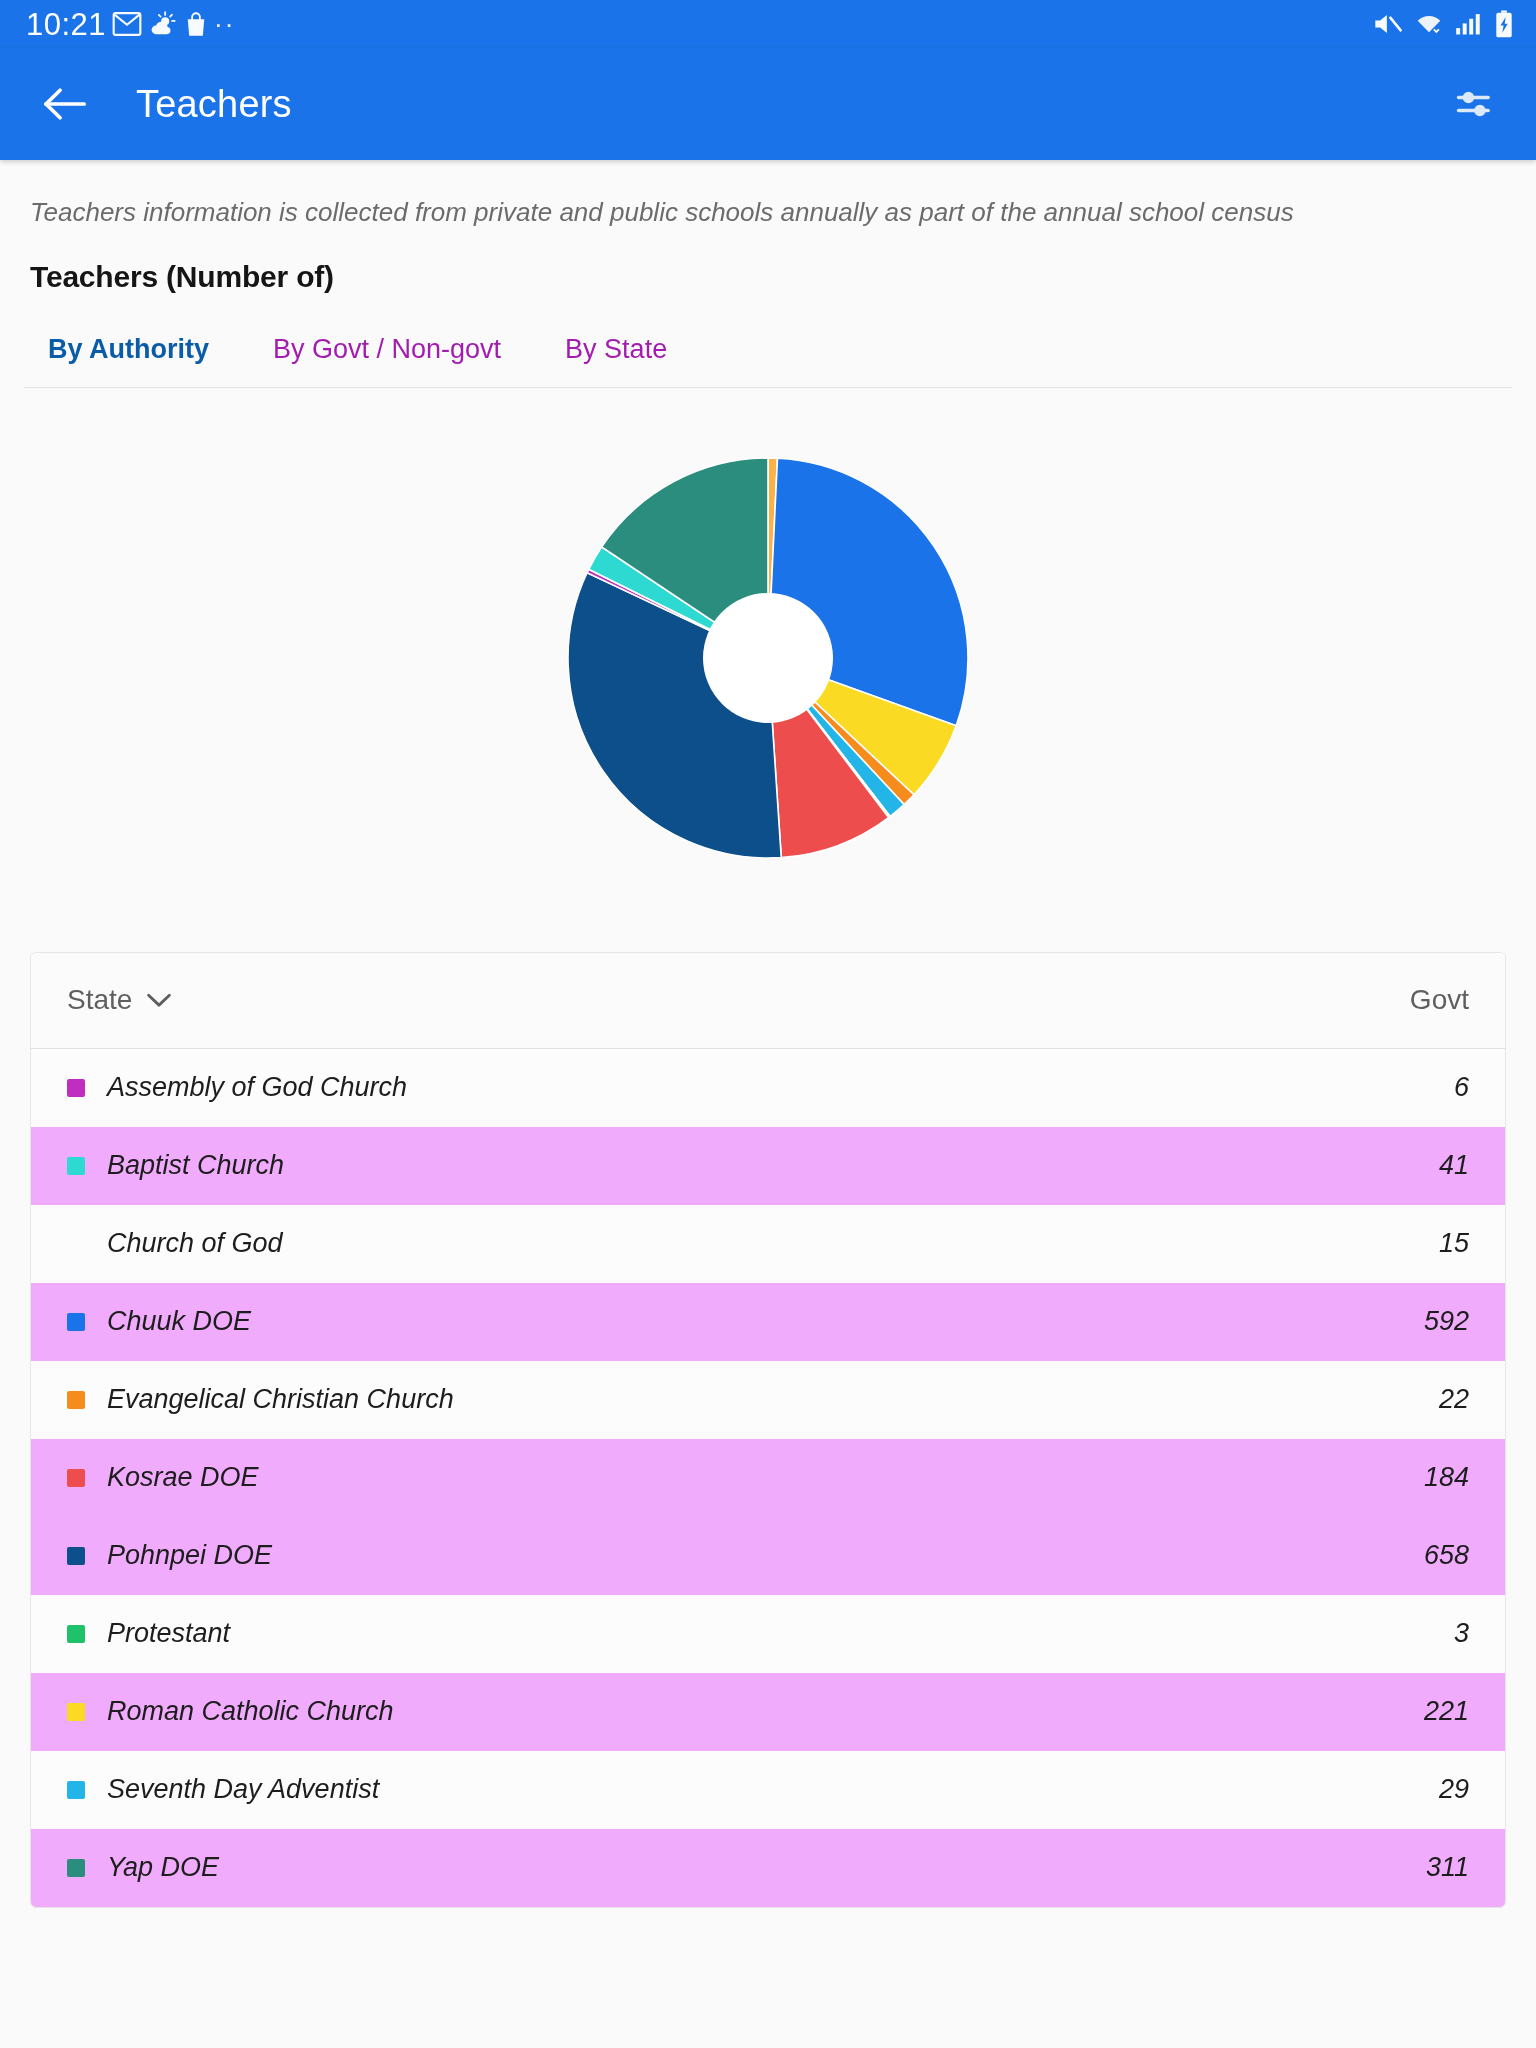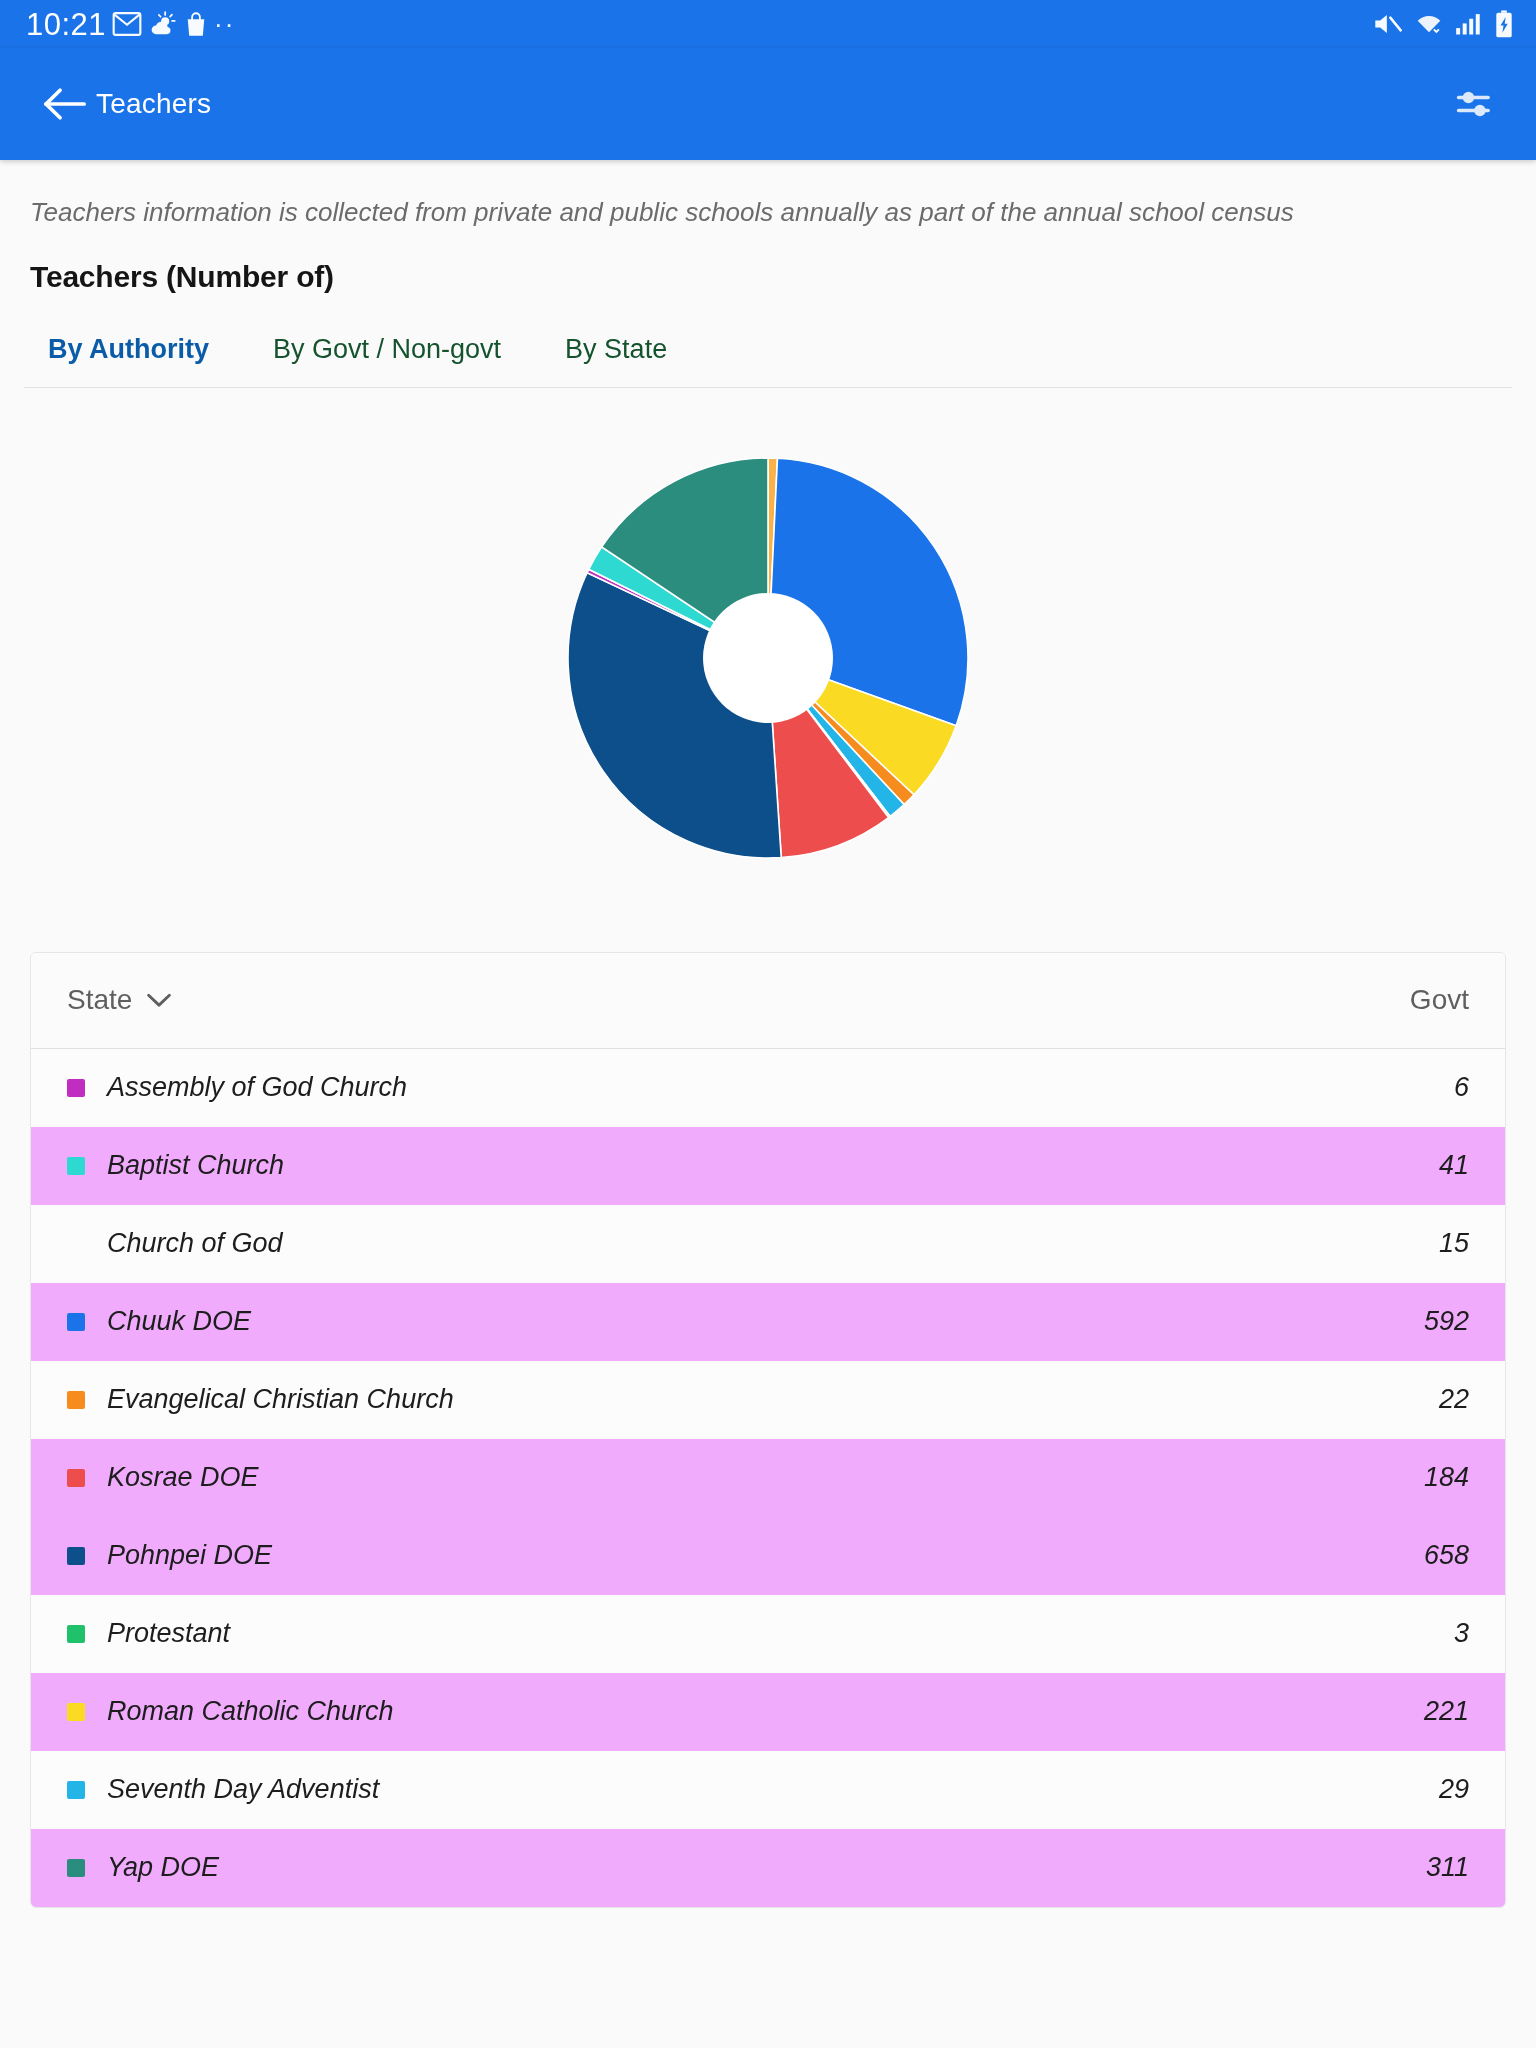--- a/index.html
+++ b/index.html
@@ -36,22 +36,23 @@
     box-shadow: 0 2px 5px rgba(0,0,0,.18);
     position: relative;
     z-index: 5;
   }
   .back-btn {
     width: 62px; height: 62px;
     display: flex; align-items: center; justify-content: center;
     cursor: pointer;
   }
   .appbar-title {
-    font-size: 28px;
+    font-size: 38px;
     font-weight: 400;
+    margin-left: 40px;
     letter-spacing: .2px;
   }
   .appbar-action {
     margin-left: auto;
     width: 62px; height: 62px;
     display: flex; align-items: center; justify-content: center;
     cursor: pointer;
   }
 
   
@@ -80,21 +81,21 @@
     display: flex;
     align-items: flex-end;
     gap: 16px;
     padding: 30px 24px 0 24px;
     border-bottom: 1px solid #e2e2e2;
     margin: 10px 24px 0 24px;
     padding-left: 0; padding-right: 0;
   }
   .tab {
     font-size: 27px;
-    color: #14532d;
+    color: #a21caf;
     padding: 0 24px 22px 24px;
     cursor: pointer;
     white-space: nowrap;
   }
   .tab.active {
     color: #0b5ca8;
     font-weight: bold;
   }
 
   

